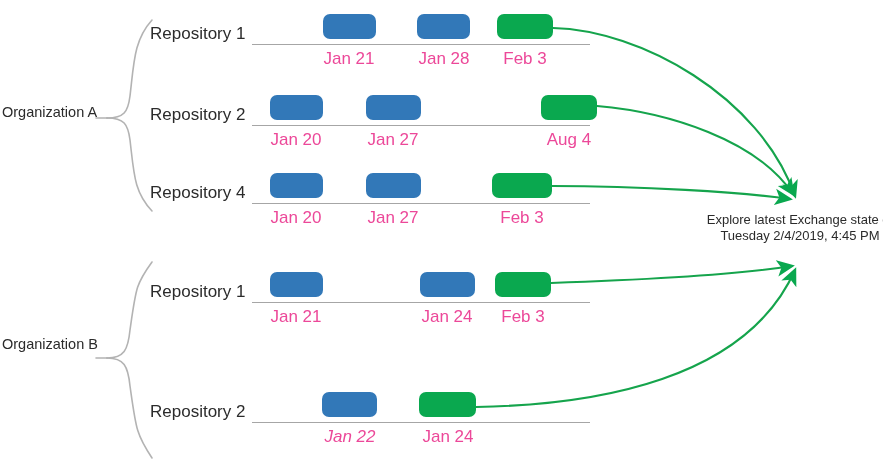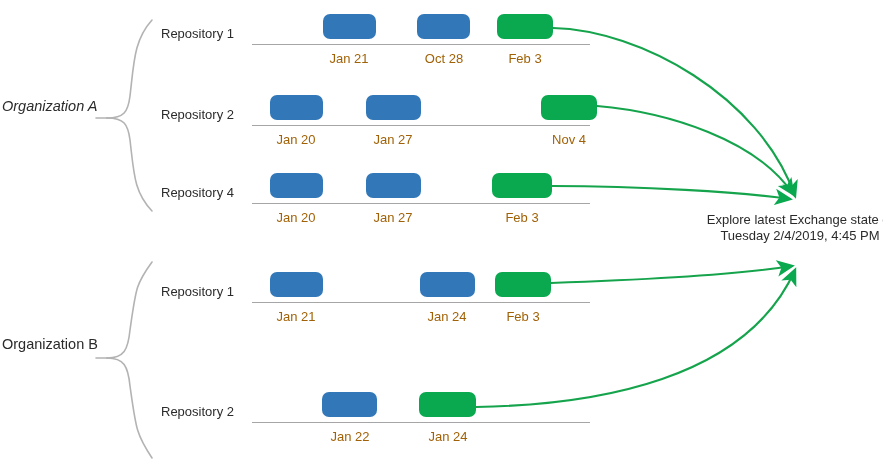--- a/index.html
+++ b/index.html
@@ -30,31 +30,31 @@
   .org-label {
     position: absolute;
     font-size: 14.5px;
     line-height: 17px;
     color: #2b2b2b;
     white-space: nowrap;
     text-align: right;
   }
   .repo-label {
     position: absolute;
-    font-size: 13px;
+    font-size: 17px;
     line-height: 16px;
     color: #2b2b2b;
     white-space: nowrap;
-    text-align: center;
+    text-align: left;
   }
   .date-label {
     position: absolute;
-    font-size: 13px;
+    font-size: 17px;
     line-height: 15px;
-    color: #a16207;
+    color: #ec4899;
     white-space: nowrap;
     text-align: center;
   }
   .event-box {
     position: absolute;
     border-radius: 7px;
   }
   .event-box.commit {
     background: #3278b8;
   }
@@ -103,40 +103,40 @@
       <path d="M597,106 C668,112 757,140 793,194" fill="none" stroke="#15a44c" stroke-width="2.1" stroke-linecap="round" marker-end="url(#green-arrow)"></path>
       <path d="M552,186 C640,186 740,192 790,199" fill="none" stroke="#15a44c" stroke-width="2.1" stroke-linecap="round" marker-end="url(#green-arrow)"></path>
     </g>
 
     <g>
       <path d="M551,283 C640,280 742,274 792,266" fill="none" stroke="#15a44c" stroke-width="2.1" stroke-linecap="round" marker-end="url(#green-arrow)"></path>
       <path d="M476,407 C596,405 746,380 795,270" fill="none" stroke="#15a44c" stroke-width="2.1" stroke-linecap="round" marker-end="url(#green-arrow)"></path>
     </g>
   </svg>
 
-  <div class="org-label" style="left:2px; top:98px; width:90px;font-style:italic;">Organization A</div>
+  <div class="org-label" style="left:2px; top:104px; width:90px;">Organization A</div>
   <div class="org-label" style="left:2px; top:336px; width:90px;">Organization B</div>
 
   <div class="repo-label" style="left:150px; top:26px; width:95px;">Repository 1</div>
   <div class="axis-line" style="left:252px; top:44px; width:338px;"></div>
   <div class="event-box commit" style="left:323px; top:14px; width:53px; height:25px;"></div>
   <div class="event-box commit" style="left:417px; top:14px; width:53px; height:25px;"></div>
   <div class="event-box exchange" style="left:497px; top:14px; width:56px; height:25px;"></div>
   <div class="date-label" style="left:309px; top:51px; width:80px;">Jan 21</div>
-  <div class="date-label" style="left:404px; top:51px; width:80px;">Oct 28</div>
+  <div class="date-label" style="left:404px; top:51px; width:80px;">Jan 28</div>
   <div class="date-label" style="left:485px; top:51px; width:80px;">Feb 3</div>
 
   <div class="repo-label" style="left:150px; top:107px; width:95px;">Repository 2</div>
   <div class="axis-line" style="left:252px; top:125px; width:338px;"></div>
   <div class="event-box commit" style="left:270px; top:95px; width:53px; height:25px;"></div>
   <div class="event-box commit" style="left:366px; top:95px; width:55px; height:25px;"></div>
   <div class="event-box exchange" style="left:541px; top:95px; width:56px; height:25px;"></div>
   <div class="date-label" style="left:256px; top:132px; width:80px;">Jan 20</div>
   <div class="date-label" style="left:353px; top:132px; width:80px;">Jan 27</div>
-  <div class="date-label" style="left:529px; top:132px; width:80px;">Nov 4</div>
+  <div class="date-label" style="left:529px; top:132px; width:80px;">Aug 4</div>
 
   <div class="repo-label" style="left:150px; top:185px; width:95px;">Repository 4</div>
   <div class="axis-line" style="left:252px; top:203px; width:338px;"></div>
   <div class="event-box commit" style="left:270px; top:173px; width:53px; height:25px;"></div>
   <div class="event-box commit" style="left:366px; top:173px; width:55px; height:25px;"></div>
   <div class="event-box exchange" style="left:492px; top:173px; width:60px; height:25px;"></div>
   <div class="date-label" style="left:256px; top:210px; width:80px;">Jan 20</div>
   <div class="date-label" style="left:353px; top:210px; width:80px;">Jan 27</div>
   <div class="date-label" style="left:482px; top:210px; width:80px;">Feb 3</div>
 
@@ -148,16 +148,16 @@
   <div class="event-box commit" style="left:420px; top:272px; width:55px; height:25px;"></div>
   <div class="event-box exchange" style="left:495px; top:272px; width:56px; height:25px;"></div>
   <div class="date-label" style="left:256px; top:309px; width:80px;">Jan 21</div>
   <div class="date-label" style="left:407px; top:309px; width:80px;">Jan 24</div>
   <div class="date-label" style="left:483px; top:309px; width:80px;">Feb 3</div>
 
   <div class="repo-label" style="left:150px; top:404px; width:95px;">Repository 2</div>
   <div class="axis-line" style="left:252px; top:422px; width:338px;"></div>
   <div class="event-box commit" style="left:322px; top:392px; width:55px; height:25px;"></div>
   <div class="event-box exchange" style="left:419px; top:392px; width:57px; height:25px;"></div>
-  <div class="date-label" style="left:310px; top:429px; width:80px;">Jan 22</div>
+  <div class="date-label" style="left:310px; top:429px; width:80px;font-style:italic;">Jan 22</div>
   <div class="date-label" style="left:408px; top:429px; width:80px;">Jan 24</div>
 
 </div>
 
 </body></html>

